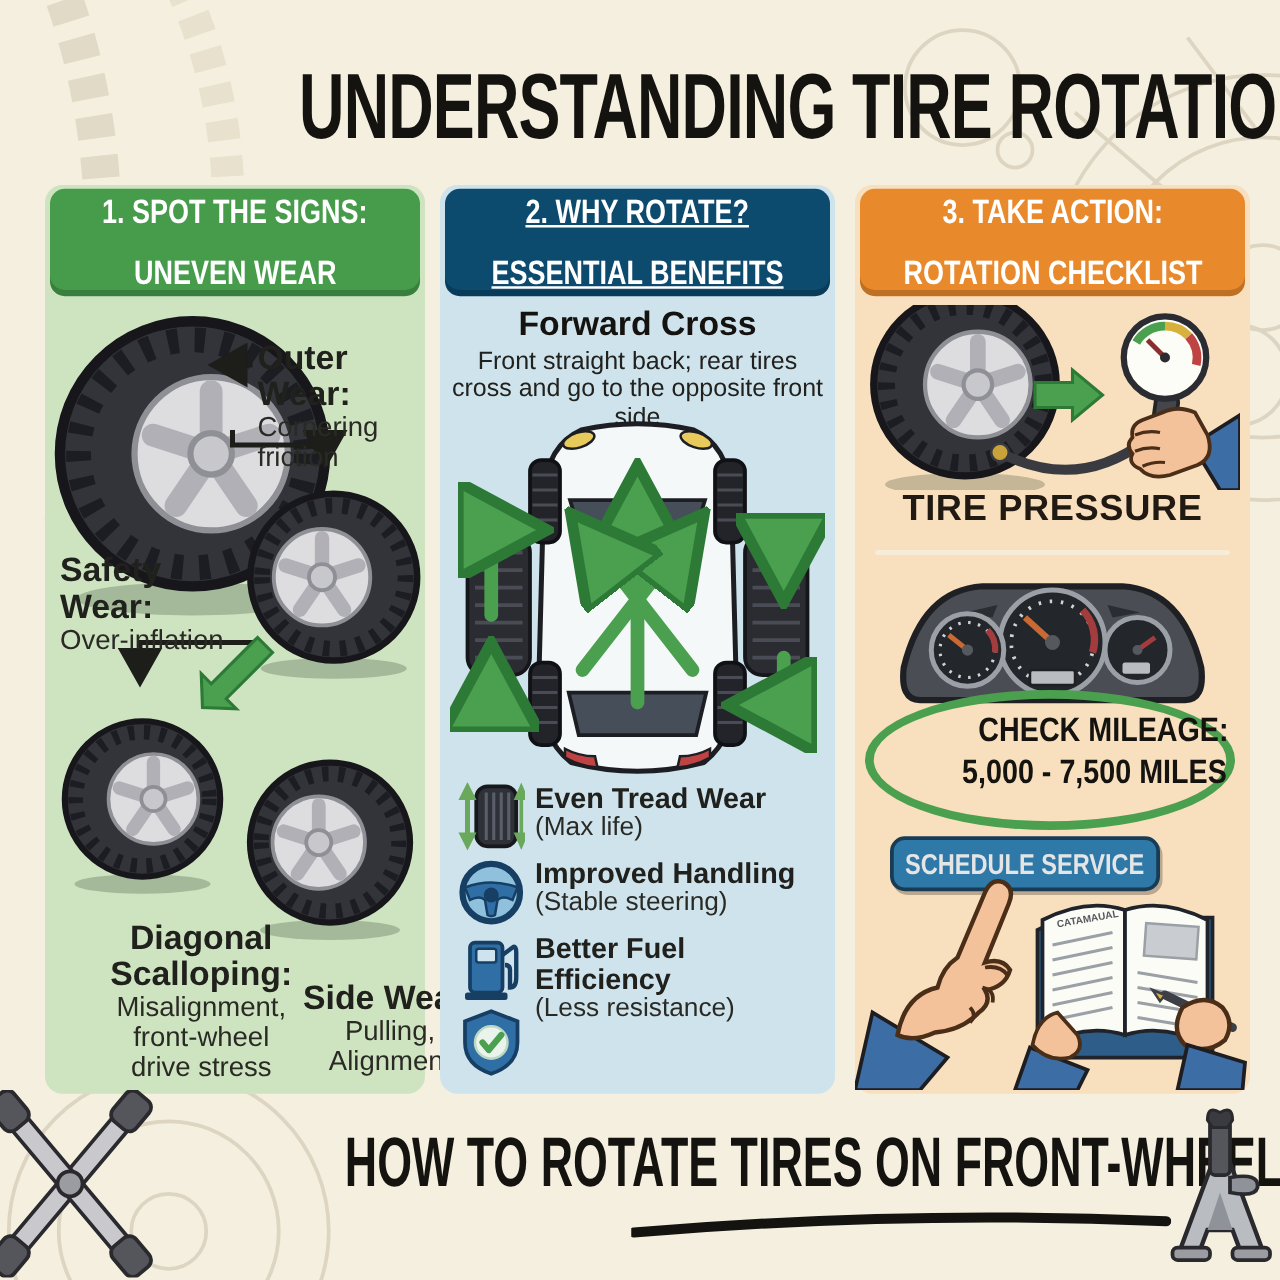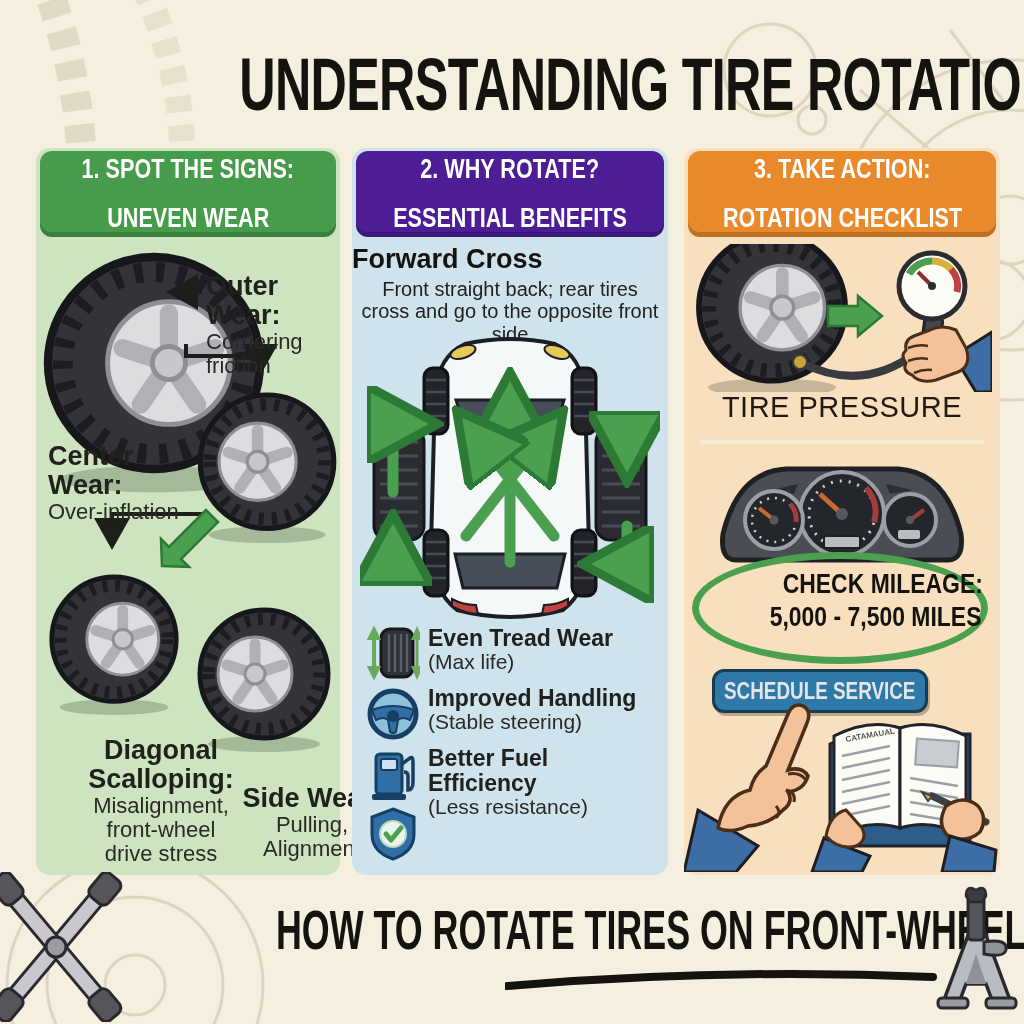--- a/index.html
+++ b/index.html
@@ -22,35 +22,35 @@
   .col3{left:684px;width:316px;background:#f8dfbe;}
   .col-header{
     position:absolute;top:3px;left:4px;right:4px;height:86px;border-radius:12px;
     display:flex;flex-direction:column;align-items:center;justify-content:center;
     color:#fff;font-weight:800;font-size:27px;line-height:1.15;text-align:center;
     box-shadow:inset 0 -5px rgba(0,0,0,.18);
     gap:18px;
   }
   .col-header .condensed{transform:scaleX(.8);}
   .h-green{background:#469c4b;}
-  .h-blue{background:#4c1d95;}
+  .h-blue{background:#0c4a6e;text-decoration:underline;}
   .h-orange{background:#e8892c;}
   .lbl{font-weight:800;font-size:27px;line-height:1.08;color:#20201c;}
   .desc{font-weight:400;font-size:22px;line-height:1.08;color:#2a2a25;}
   .tcenter{text-align:center;padding-left:47px;}
   
-  .fc-title{position:absolute;top:96px;left:0;width:100%;text-align:left;font-size:27px;font-weight:800;color:#15130f;}
+  .fc-title{position:absolute;top:96px;left:0;width:100%;text-align:center;font-size:27px;font-weight:800;color:#15130f;}
   .fc-sub{position:absolute;top:130px;left:6px;width:304px;text-align:center;font-size:20px;line-height:1.12;color:#21211d;}
   .benefit-row{position:absolute;left:14px;width:296px;display:flex;align-items:flex-start;}
   .benefit-icon{flex:0 0 54px;}
   .benefit-text{padding-left:8px;}
   .benefit-text .lbl{font-size:23px;}
   .benefit-text .desc{font-size:21px;}
   
-  .tp-label{position:absolute;top:243px;left:0;width:100%;text-align:center;font-size:29px;font-weight:400;color:#211a12;letter-spacing:.5px;}
+  .tp-label{position:absolute;top:243px;left:0;width:100%;text-align:center;font-size:29px;font-weight:700;color:#211a12;letter-spacing:.5px;}
   .tp-divider{position:absolute;top:292px;left:16px;width:284px;height:4px;background:#f6ecd8;border-radius:2px;}
   .mileage-oval{position:absolute;top:404px;left:8px;width:296px;height:112px;border:7px solid #4aa04e;border-radius:50%;box-sizing:border-box;}
   .mileage-text{position:absolute;top:420px;left:0;width:100%;text-align:right;font-size:27px;font-weight:800;line-height:1.22;color:#15130f;}
   .mileage-text .condensed{transform:scaleX(.85);}
   .schedule-btn{
     position:absolute;top:521px;left:28px;width:216px;height:44px;background:#2e79a8;
     border:3px solid #173c54;border-radius:12px;box-sizing:border-box;
     display:flex;align-items:center;justify-content:center;color:#e5e5e5;
     font-size:23px;font-weight:800;box-shadow:2px 3px 0 rgba(0,0,0,.25);
   }
@@ -143,21 +143,21 @@
         <path d="M168,366 H76 V394" marker-end="url(#mk-black)"></path>
       </g>
       <polygon points="170,362 133,399 125,391 126,418 153,419 145,411 182,374" fill="#4aa04e" stroke="#2d7a37" stroke-width="2.5"></polygon>
     </svg>
 
     <div class="abs" style="left:170px;top:124px;width:122px">
       <div class="lbl">Outer Wear:</div>
       <div class="desc">Cornering friction</div>
     </div>
     <div class="abs" style="left:12px;top:294px;width:160px">
-      <div class="lbl">Center Wear:</div>
+      <div class="lbl">Safety Wear:</div>
       <div class="desc">Over-inflation</div>
     </div>
     <div class="abs tcenter" style="left:0px;top:588px;width:156px">
       <div class="lbl">Diagonal Scalloping:</div>
       <div class="desc">Misalignment, front-wheel drive stress</div>
     </div>
     <div class="abs tcenter" style="left:158px;top:636px;width:142px">
       <div class="lbl">Side Wear:</div>
       <div class="desc">Pulling, Alignment</div>
     </div>

